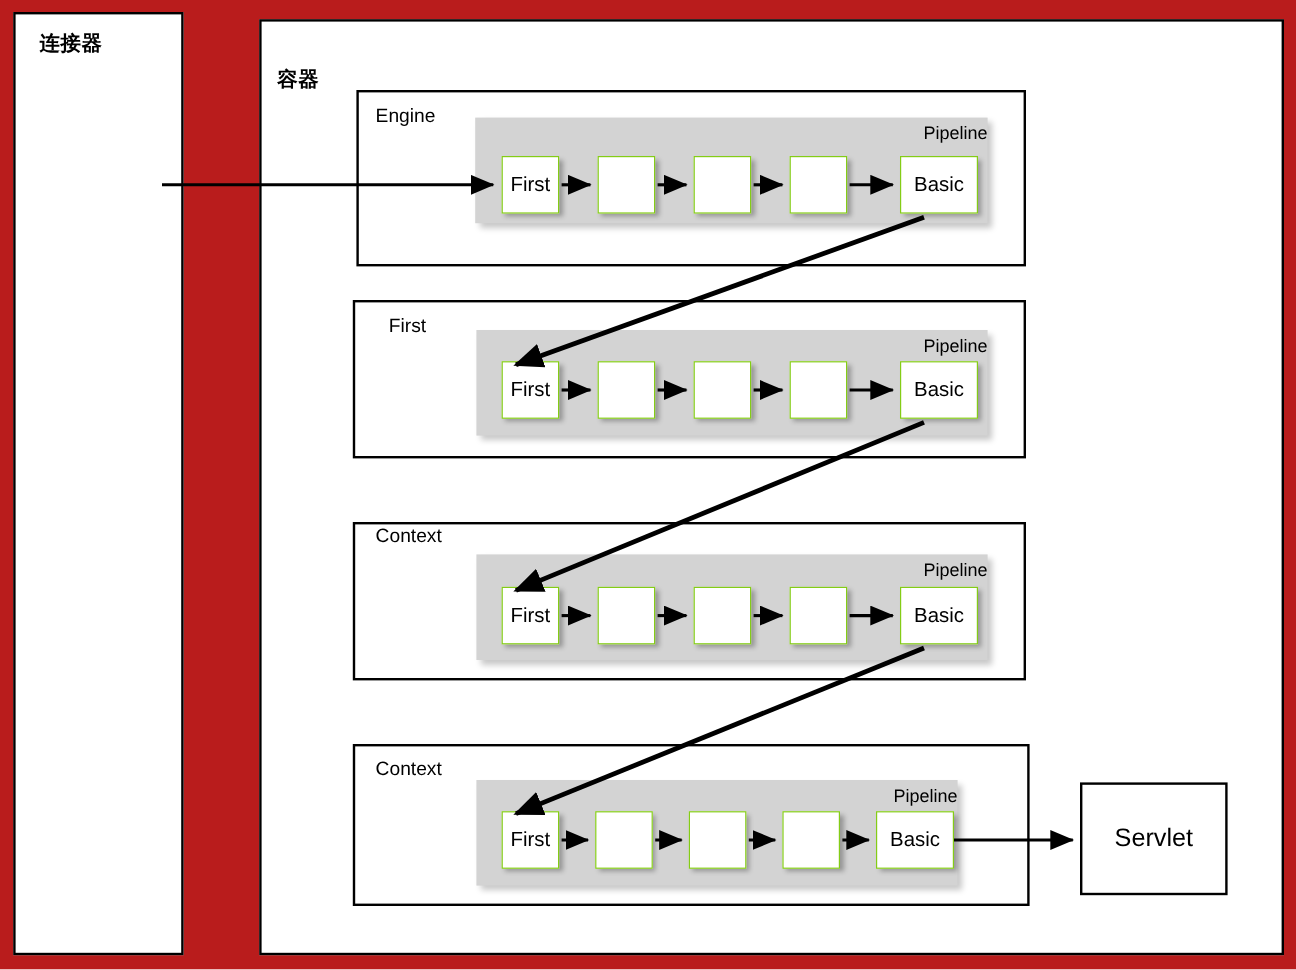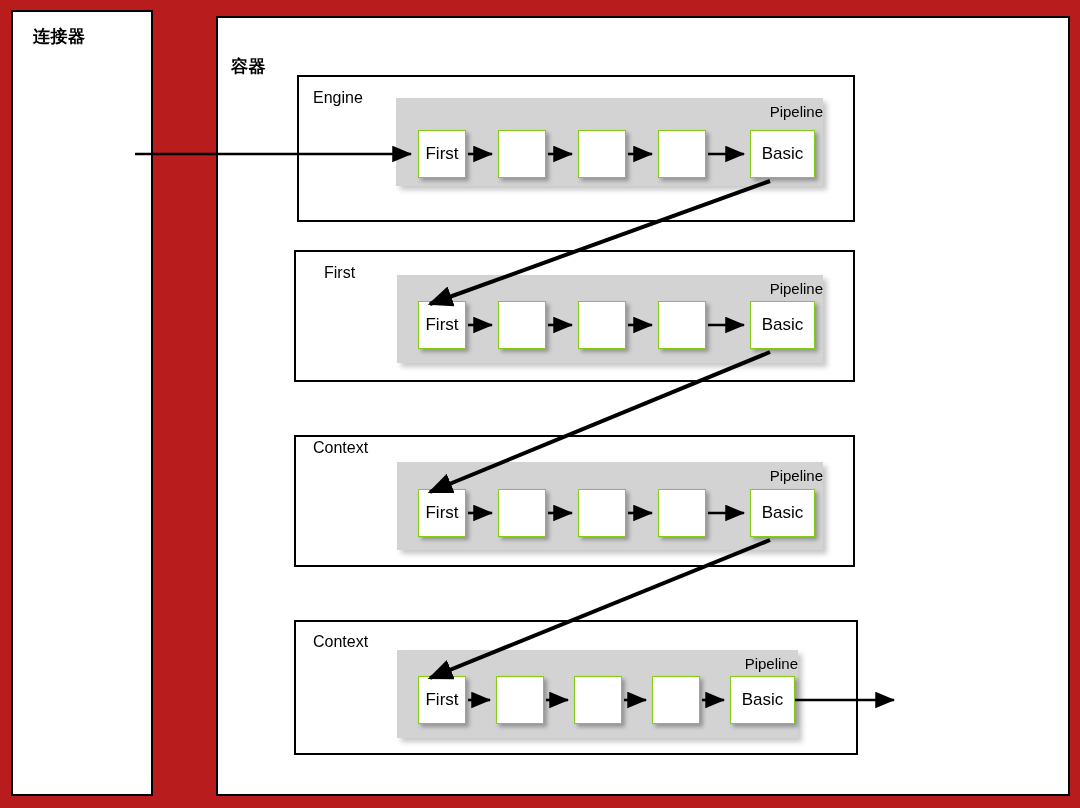--- a/index.html
+++ b/index.html
@@ -155,20 +155,21 @@
 
   <div class="pipeline" style="left:397px; top:650px; width:401px; height:88px;">
     <div class="pipeline-title">Pipeline</div>
   </div>
   <div class="valve" style="left:418px; top:676px; width:48px; height:48px;">First</div>
   <div class="valve" style="left:496px; top:676px; width:48px; height:48px;"></div>
   <div class="valve" style="left:574px; top:676px; width:48px; height:48px;"></div>
   <div class="valve" style="left:652px; top:676px; width:48px; height:48px;"></div>
   <div class="valve" style="left:730px; top:676px; width:65px; height:48px;">Basic</div>
 
+  <div class="plainbox" style="left:900px; top:652px; width:123px; height:94px;">Servlet</div>
 
   <svg id="wires" viewBox="0 0 1080 808" xmlns="http://www.w3.org/2000/svg">
     <defs>
       <marker id="ah" markerWidth="9" markerHeight="9" refX="7.2" refY="3.2" orient="auto" markerUnits="strokeWidth">
         <path d="M0,0 L7.6,3.2 L0,6.4 z" fill="#000000"></path>
       </marker>
       <marker id="ah-big" markerWidth="7" markerHeight="7" refX="5.6" refY="2.6" orient="auto" markerUnits="strokeWidth">
         <path d="M0,0 L6.2,2.6 L0,5.2 z" fill="#000000"></path>
       </marker>
     </defs>

